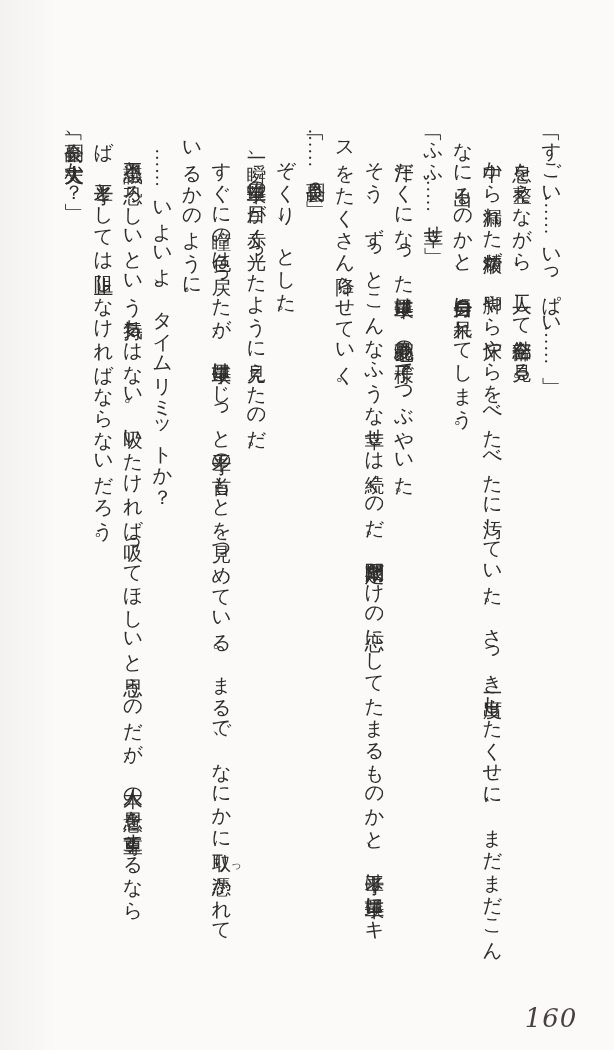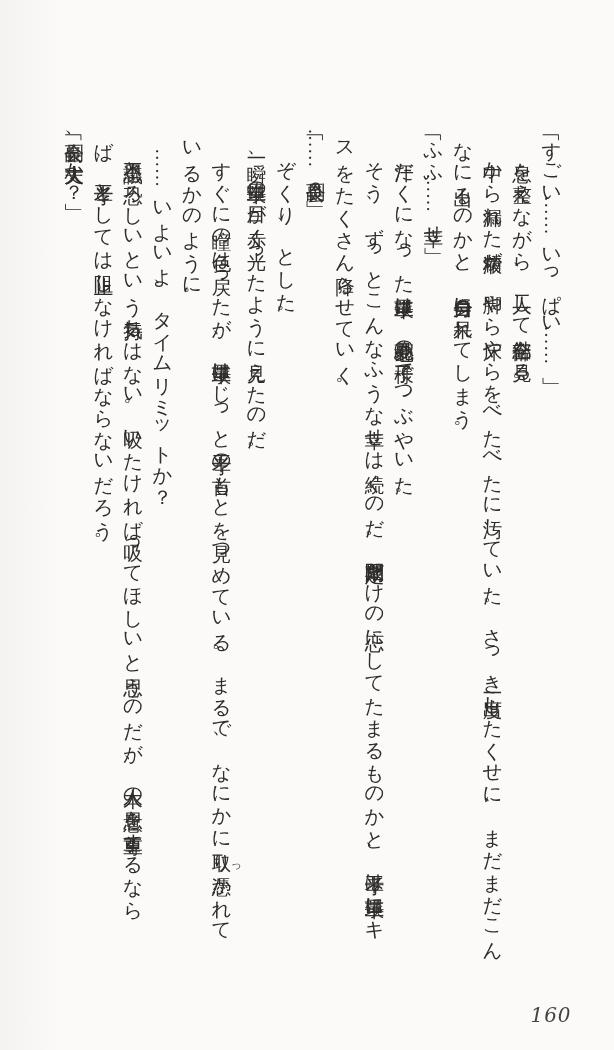--- a/index.html
+++ b/index.html
@@ -55,21 +55,21 @@
     letter-spacing: 0;
     color: #3a3938;
   }
   .page-number {
     position: absolute;
     left: 519px;
     top: 1003px;
     width: 64px;
     text-align: center;
     font-style: italic;
-    font-size: 20px;
+    font-size: 26px;
     letter-spacing: 1px;
     color: #45423e;
     font-family: "DejaVu Serif", "Liberation Serif", serif;
   }
 </style>
 </head>
 <body style="background: rgb(251, 250, 248);">
 
 <div class="book-page">
   <div class="scan-shade"></div>

